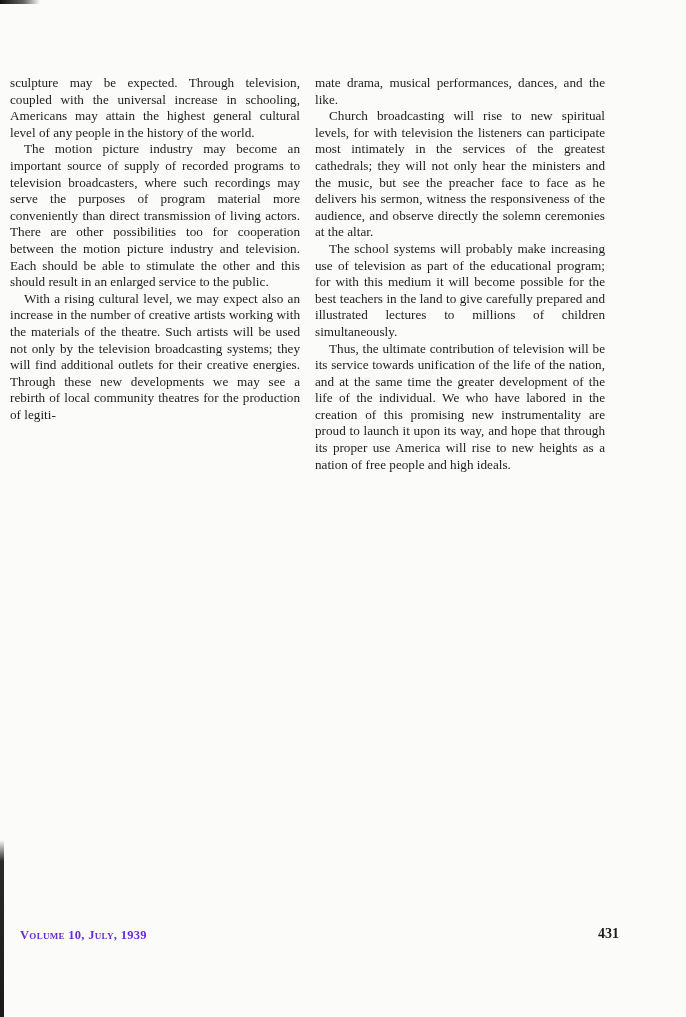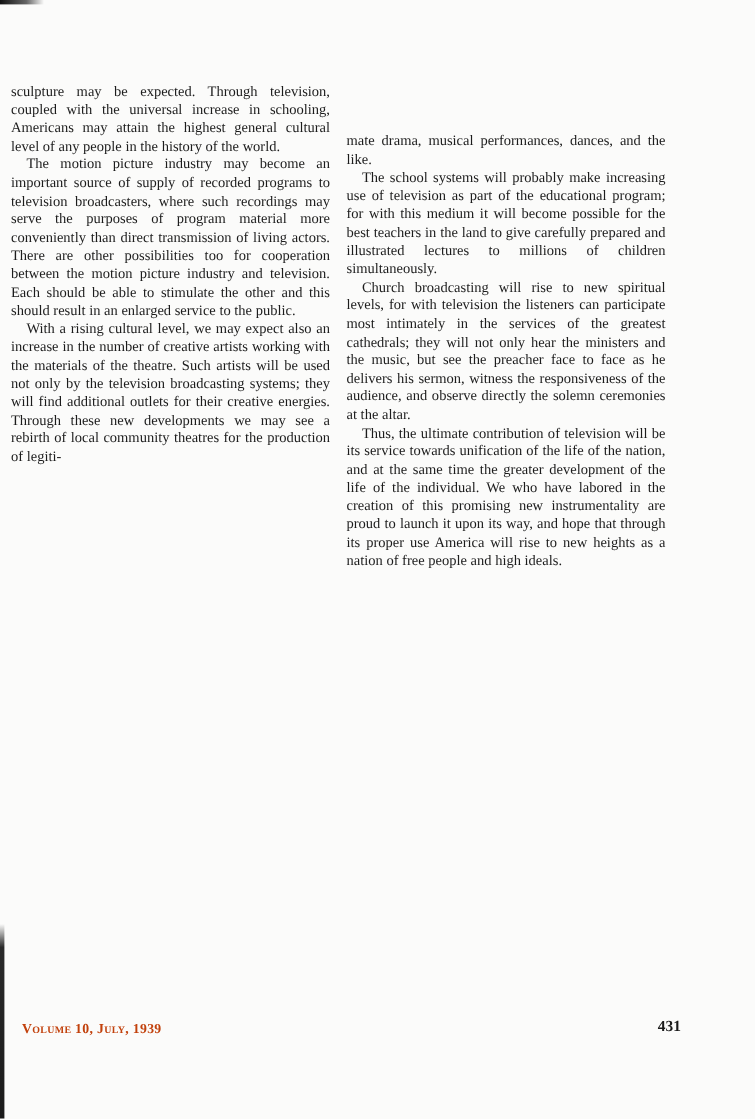--- a/index.html
+++ b/index.html
@@ -45,38 +45,37 @@
       font-size: 13.2px;
       line-height: 16.6px;
       text-align: justify;
       hyphens: none;
     }
     .col-left {
       left: 8px;
     }
     .col-right {
       left: 313px;
-      margin-top: 45px;
     }
     .column p {
       margin: 0;
       text-indent: 14px;
     }
     .column p.cont {
       text-indent: 0;
     }
     .footer-left {
       position: absolute;
       left: 18px;
       top: 928px;
       font-size: 12.5px;
       font-weight: bold;
       letter-spacing: 0.3px;
       font-variant: small-caps;
-      color: #c2410c;
+      color: #6d28d9;
     }
     .footer-right {
       position: absolute;
       left: 596px;
       top: 926px;
       font-size: 14px;
       font-weight: bold;
       color: #1a1a1a;
     }
   </style>
@@ -88,20 +87,20 @@
 
 <div class="page">
   <div class="column col-left">
     <p class="cont">sculpture may be expected. Through television, coupled with the universal increase in schooling, Americans may attain the highest general cultural level of any people in the history of the world.</p>
     <p>The motion picture industry may become an important source of supply of recorded programs to television broadcasters, where such recordings may serve the purposes of program material more conveniently than direct transmission of living actors. There are other possibilities too for cooperation between the motion picture industry and television. Each should be able to stimulate the other and this should result in an enlarged service to the public.</p>
     <p>With a rising cultural level, we may expect also an increase in the number of creative artists working with the materials of the theatre. Such artists will be used not only by the television broadcasting systems; they will find additional outlets for their creative energies. Through these new developments we may see a rebirth of local community theatres for the production of legiti-</p>
   </div>
 
   <div class="column col-right">
     <p class="cont">mate drama, musical performances, dances, and the like.</p>
+    <p>Church broadcasting will rise to new spiritual levels, for with television the listeners can participate most intimately in the services of the greatest cathedrals; they will not only hear the ministers and the music, but see the preacher face to face as he delivers his sermon, witness the responsiveness of the audience, and observe directly the solemn ceremonies at the altar.</p>
     <p>The school systems will probably make increasing use of television as part of the educational program; for with this medium it will become possible for the best teachers in the land to give carefully prepared and illustrated lectures to millions of children simultaneously.</p>
-    <p>Church broadcasting will rise to new spiritual levels, for with television the listeners can participate most intimately in the services of the greatest cathedrals; they will not only hear the ministers and the music, but see the preacher face to face as he delivers his sermon, witness the responsiveness of the audience, and observe directly the solemn ceremonies at the altar.</p>
     <p>Thus, the ultimate contribution of television will be its service towards unification of the life of the nation, and at the same time the greater development of the life of the individual. We who have labored in the creation of this promising new instrumentality are proud to launch it upon its way, and hope that through its proper use America will rise to new heights as a nation of free people and high ideals.</p>
   </div>
 
   <div class="footer-left">Volume 10, July, 1939</div>
   <div class="footer-right">431</div>
 </div>
 
 </body></html>

